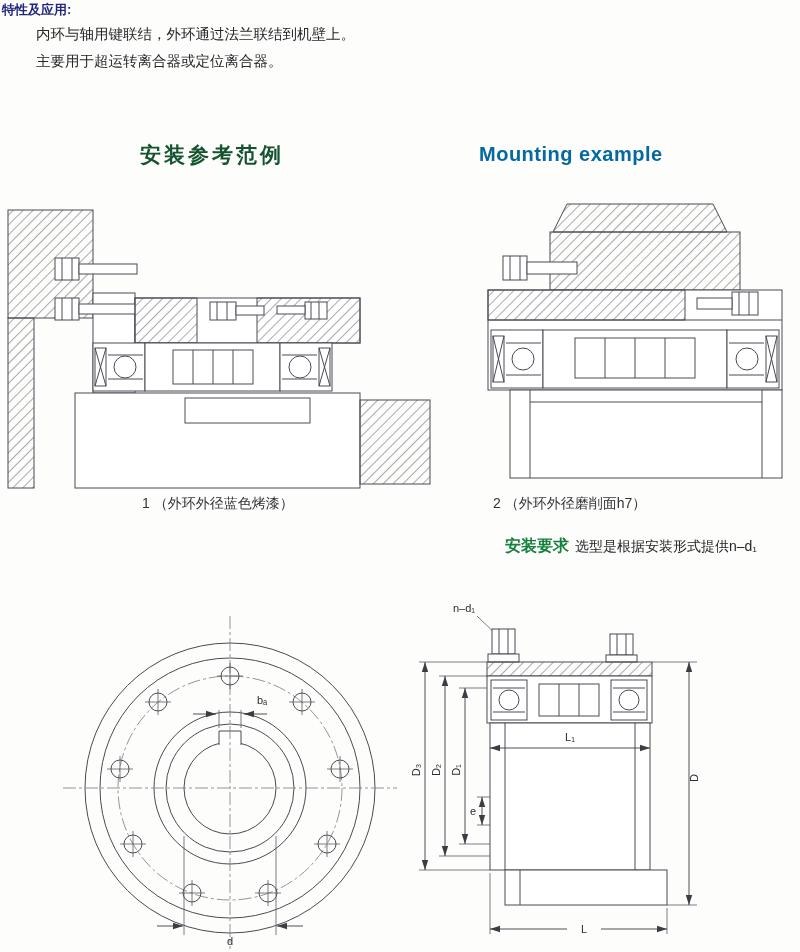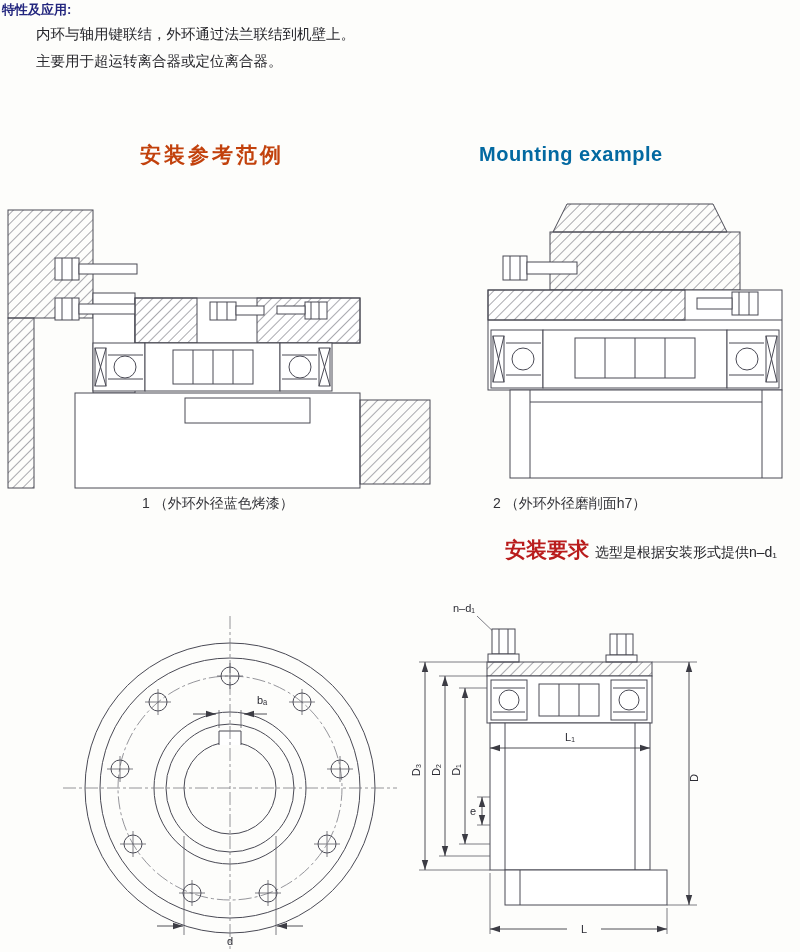--- a/index.html
+++ b/index.html
@@ -6,27 +6,27 @@
   body {
     width:800px; height:952px; position:relative; overflow:hidden;
     background:#fdfdfb;
     font-family:"Liberation Sans","DejaVu Sans",sans-serif;
     color:#26262b;
   }
   .abs { position:absolute; }
 
   .doc-title { left:2px; top:1px; font-size:13px; font-weight:bold; color:#23267e; }
   .intro { left:36px; top:21px; width:760px; font-size:14.5px; line-height:27px; color:#26262b; }
-  .fig-head-cn { left:140px; top:141px; font-size:21px; font-weight:bold; letter-spacing:3px; color:#c2410c; }
+  .fig-head-cn { left:140px; top:141px; font-size:21px; font-weight:bold; letter-spacing:3px; color:#14532d; }
   .fig-head-en { left:479px; top:143px; font-size:20px; font-weight:bold; letter-spacing:0.5px; color:#0369a1; }
   .caption { top:495px; font-size:14px; color:#333338; }
   .cap1 { left:142px; }
   .cap2 { left:493px; }
   .note { left:505px; top:536px; font-size:14px; color:#26262b; white-space:nowrap; }
-  .note b { font-size:21px; color:#b91c1c; margin-right:6px; }
+  .note b { font-size:16px; color:#15803d; margin-right:6px; }
 
   
   svg .s  { stroke:#4a4a55; stroke-width:1; fill:none; }
   svg .wp { stroke:#4a4a55; stroke-width:1; fill:#ffffff; }
   svg .hp { stroke:#4a4a55; stroke-width:1; fill:url(#hatch); }
   svg .tk { stroke:#5c5c66; stroke-width:0.8; fill:none; }
   svg .cl { stroke:#7a7a82; stroke-width:0.8; fill:none; stroke-dasharray:13 3 3 3; }
   svg .dim { stroke:#3c3c44; stroke-width:0.9; fill:none; }
   svg .dt { font-size:11px; fill:#2b2b33; }
 </style>

